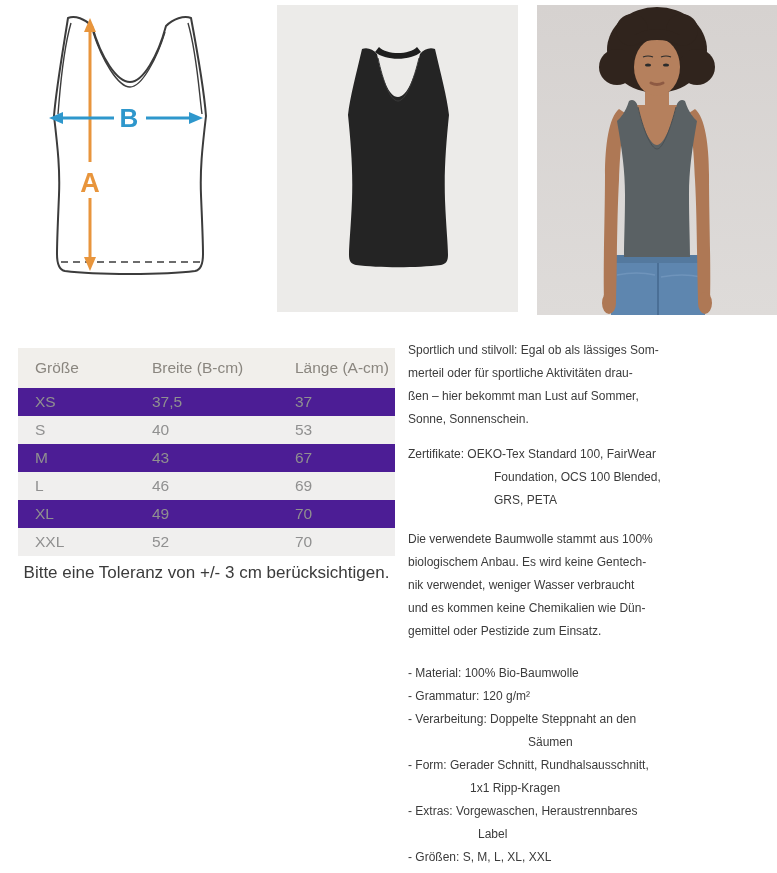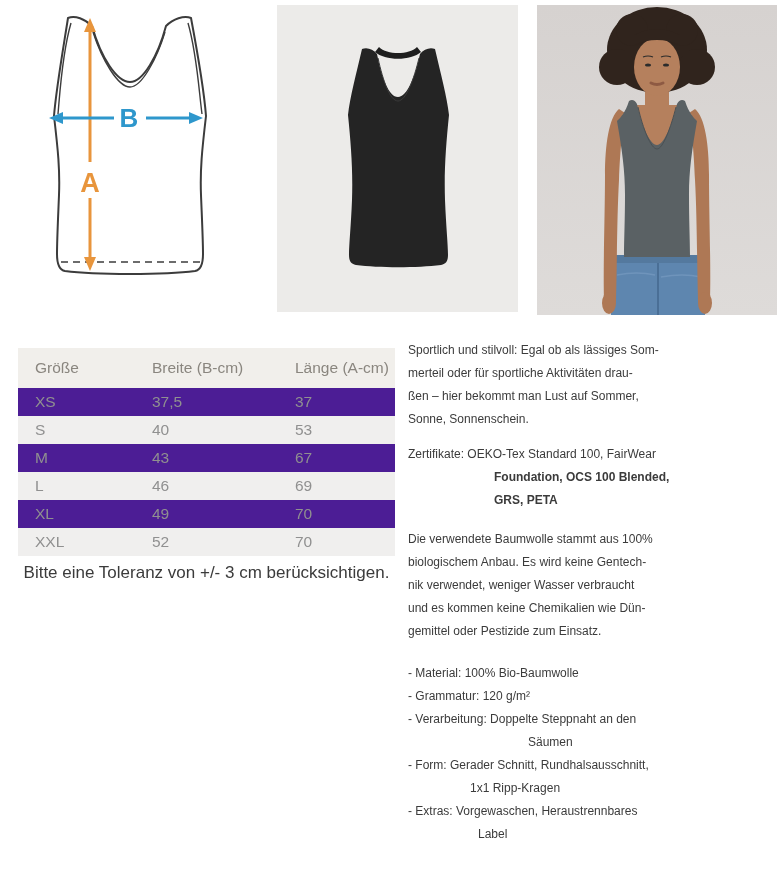--- a/index.html
+++ b/index.html
@@ -39,21 +39,21 @@
   
   .desc{
     position:absolute;left:408px;top:339px;width:369px;
     font-size:12px;line-height:23px;color:#3b3b3b;
   }
   .desc p{margin:0;}
   .desc p.gap-a{margin-bottom:12px;}
   .desc p.gap-b{margin-bottom:16px;}
   .desc p.gap-c{margin-bottom:19px;}
   .ln{white-space:nowrap;}
-  .i86{padding-left:86px;font-weight:bold;}
+  .i86{padding-left:86px;}
   .i120{padding-left:120px;}
   .i62{padding-left:62px;}
   .i70{padding-left:70px;}
 </style>
 </head>
 <body>
 
 <div class="page">
 
   <svg class="diagram" viewBox="0 0 210 285">
@@ -246,16 +246,17 @@
     </p>
     <p>
       <span class="ln" style="display: block;">- Material: 100% Bio-Baumwolle</span>
       <span class="ln" style="display: block;">- Grammatur: 120 g/m²</span>
       <span class="ln" style="display: block;">- Verarbeitung: Doppelte Steppnaht an den</span>
       <span class="ln i120" style="display: block;">Säumen</span>
       <span class="ln" style="display: block;">- Form: Gerader Schnitt, Rundhalsausschnitt,</span>
       <span class="ln i62" style="display: block;">1x1 Ripp-Kragen</span>
       <span class="ln" style="display: block;">- Extras: Vorgewaschen, Heraustrennbares</span>
       <span class="ln i70" style="display: block;">Label</span>
+      <span class="ln" style="display: block;">- Größen: S, M, L, XL, XXL</span>
     </p>
   </div>
 
 </div>
 
 </body></html>

